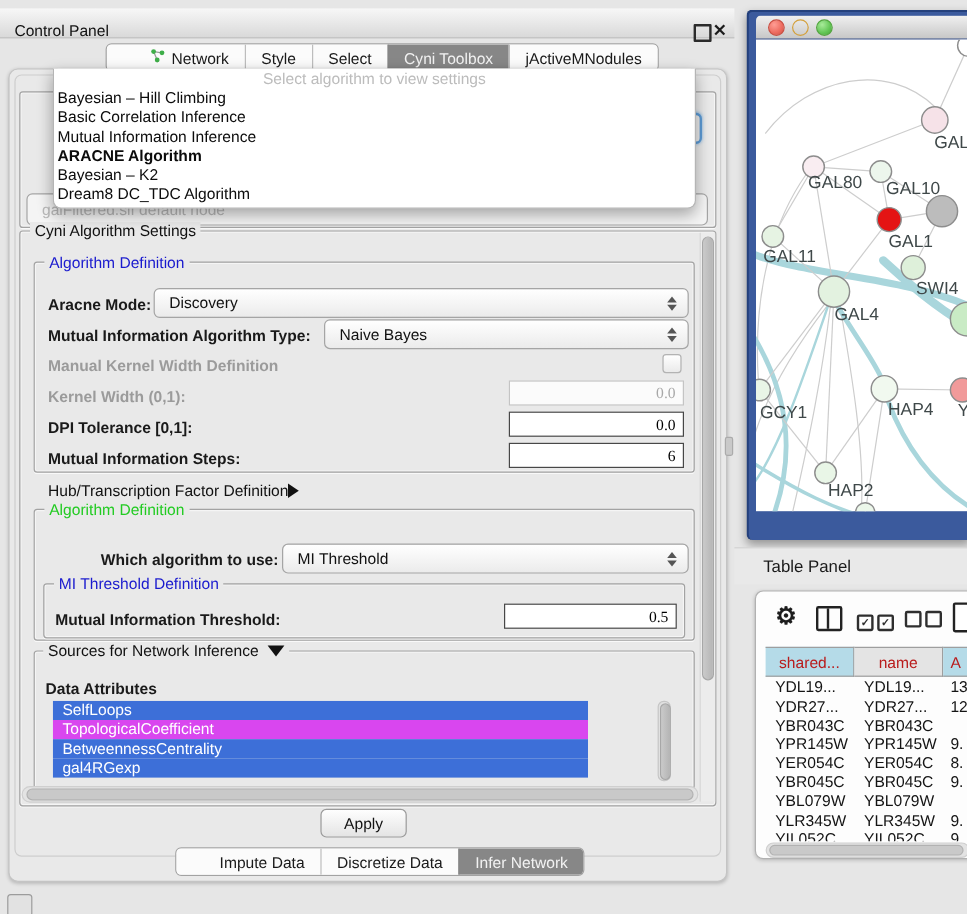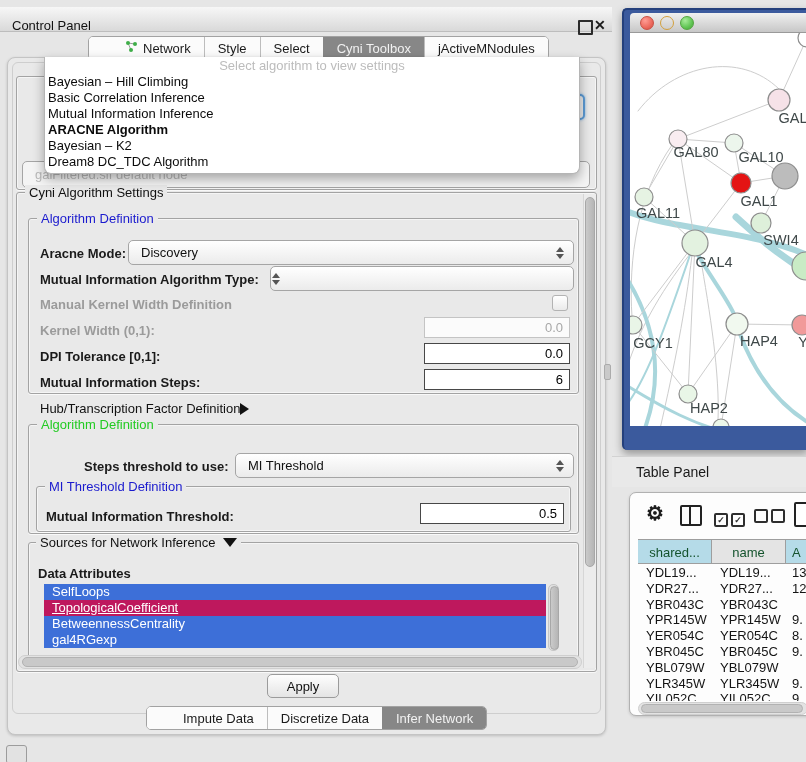--- a/index.html
+++ b/index.html
@@ -37,21 +37,21 @@
 
   
   .combo{background:linear-gradient(#ffffff,#ebebeb);border:1px solid #a5a5a5;border-radius:5px;
          display:flex;align-items:center;font-size:13px;color:#111;}
   .combo .cv{padding-left:12px;flex:1;white-space:nowrap;overflow:hidden;}
   .spin{width:9px;margin-right:9px;display:flex;flex-direction:column;align-items:center;gap:2px;}
   .spin i{width:0;height:0;border-left:4px solid transparent;border-right:4px solid transparent;display:block;}
   .spin .up{border-bottom:5px solid #555;}
   .spin .dn{border-top:5px solid #555;}
   .field{background:#fff;font-size:13px;text-align:right;padding:0 6px;box-sizing:border-box;
-         font-family:Liberation Sans, sans-serif;}
+         font-family:Liberation Serif, serif;}
   .checkbox{width:14px;height:14px;border:1px solid #b3b3b3;border-radius:3px;background:linear-gradient(#fff,#eaeaea);}
 
   
   #algo-popup{left:44px;top:57px;width:534px;background:#fff;border:1px solid #b5b5b5;border-top:none;
               border-radius:0 0 7px 7px;box-shadow:0 5px 12px rgba(0,0,0,.32);z-index:50;padding-bottom:3px;}
   .pop-placeholder{font-size:13px;color:#bcbcbc;text-align:center;height:17px;line-height:17px;}
   .pop-item{font-size:13px;color:#0b0b0b;height:16px;line-height:16px;padding-left:3px;white-space:nowrap;}
   .pop-item.bold{font-weight:bold;}
 
   
@@ -79,21 +79,21 @@
 
   
   #tp-titlebar{left:612px;top:456px;width:194px;height:30px;background:#e9e9e9;border-top:1px solid #d2d2d2;}
   #tp-title{left:636px;top:464px;font-size:14px;color:#1a1a1a;}
   #table-window{left:629px;top:492px;width:185px;height:222px;background:#fdfdfd;border:1px solid #b1b1b1;
                 border-radius:7px;box-shadow:0 1px 3px rgba(0,0,0,.15);overflow:hidden;}
   .tp-icon{color:#1d1d1d;}
   .mini-cb{display:inline-block;width:10px;height:10px;border:2px solid #2e2e2e;border-radius:2px;
            font-size:9px;line-height:10px;text-align:center;font-weight:bold;color:#2e2e2e;margin-right:3px;}
   #tbl-header{display:flex;}
-  .th{height:25px;line-height:25px;font-size:13px;color:#14532d;text-align:center;border-right:1px solid #9e9e9e;
+  .th{height:25px;line-height:25px;font-size:13px;color:#b91c1c;text-align:center;border-right:1px solid #9e9e9e;
       border-top:1px solid #9e9e9e;border-bottom:1px solid #9e9e9e;box-sizing:border-box;overflow:hidden;white-space:nowrap;}
   #tbl-rows{overflow:hidden;}
   .tr{display:flex;height:15.8px;}
   .td{font-size:13px;color:#141414;white-space:nowrap;overflow:hidden;box-sizing:border-box;padding-left:8px;line-height:15.8px;}
 </style>
 </head>
 <body>
 
 <div id="stage">
 
@@ -167,20 +167,21 @@
   <div class="abs combo" style="left:128px;top:240px;width:444px;height:23px;">
     <span class="cv">Discovery</span>
     <span class="spin">
         <i class="up"></i>
         <i class="dn"></i>
       </span>
   </div>
 
   <span class="abs lbl" style="left:40px;top:272px;">Mutual Information Algorithm Type:</span>
   <div class="abs combo" style="left:270px;top:266px;width:302px;height:23px;">
+    <span class="cv">Naive Bayes</span>
     <span class="spin">
         <i class="up"></i>
         <i class="dn"></i>
       </span>
   </div>
 
   <span class="abs lbl dis" style="left:40px;top:297px;">Manual Kernel Width Definition</span>
   <div class="abs checkbox" style="left:552px;top:295px;"></div>
 
   <span class="abs lbl dis" style="left:40px;top:323px;">Kernel Width (0,1):</span>
@@ -193,43 +194,43 @@
   <input class="abs field" style="left: 424px; top: 369px; width: 146px; height: 21px; border: 1px solid rgb(71, 71, 71);" value="6">
 
   <div class="abs" style="left:40px;top:401px;display:flex;align-items:center;gap:0;">
     <span class="plain">Hub/Transcription Factor Definition</span>
     <span style="width:0;height:0;border-top:6px solid transparent;border-bottom:6px solid transparent;border-left:9px solid #111;display:block;"></span>
   </div>
 
   <div class="abs groupbox" style="left:28px;top:424px;width:549px;height:108px;">
     <span class="grouptitle t-green">Algorithm Definition</span>
   </div>
-  <span class="abs lbl" style="left:84px;top:459px;">Steps threshold to use:</span>
+  <span class="abs lbl" style="left:84px;top:459px;">Which algorithm to use:</span>
   <div class="abs combo" style="left:235px;top:453px;width:337px;height:23px;">
     <span class="cv">MI Threshold</span>
     <span class="spin">
         <i class="up"></i>
         <i class="dn"></i>
       </span>
   </div>
   <div class="abs groupbox" style="left:36px;top:486px;width:533px;height:44px;">
     <span class="grouptitle t-blue">MI Threshold Definition</span>
   </div>
   <span class="abs lbl" style="left:46px;top:509px;">Mutual Information Threshold:</span>
   <input class="abs field" style="left: 420px; top: 503px; width: 144px; height: 21px; border: 1px solid rgb(71, 71, 71);" value="0.5">
 
   <div class="abs groupbox" style="left:28px;top:542px;width:549px;height:114px;"></div>
   <div class="abs" style="left:36px;top:535px;background:#e9e9e9;padding:0 4px;display:flex;align-items:center;gap:7px;z-index:2;">
     <span class="plain">Sources for Network Inference</span>
     <span style="width:0;height:0;border-left:7px solid transparent;border-right:7px solid transparent;border-top:9px solid #111;display:block;"></span>
   </div>
   <span class="abs lbl" style="left:38px;top:566px;">Data Attributes</span>
-  <div class="abs" id="attr-list" style="left:44px;top:584px;width:502px;height:67px;">
+  <div class="abs" id="attr-list" style="left:44px;top:584px;width:446px;height:67px;">
       <div class="attr-item" style="background: rgb(61, 111, 216);">SelfLoops</div>
-      <div class="attr-item" style="background: #be185d; text-decoration: underline;">TopologicalCoefficient</div>
+      <div class="attr-item" style="background: #d946ef;">TopologicalCoefficient</div>
       <div class="attr-item" style="background: rgb(61, 111, 216);">BetweennessCentrality</div>
       <div class="attr-item" style="background: rgb(61, 111, 216);">gal4RGexp</div>
     </div>
   <div class="abs" style="left:548px;top:584px;width:11px;height:67px;background:#e0e0e0;border:1px solid #c6c6c6;border-radius:5px;box-sizing:border-box;">
     <div class="abs sb-thumb" style="left:1px;top:1px;width:7px;height:62px;"></div>
   </div>
 
   <div class="abs sb-track-h" style="left:18px;top:655px;width:562px;height:12px;">
     <div class="abs sb-thumb-h" style="left:3px;top:1px;width:554px;height:8px;"></div>
   </div>

